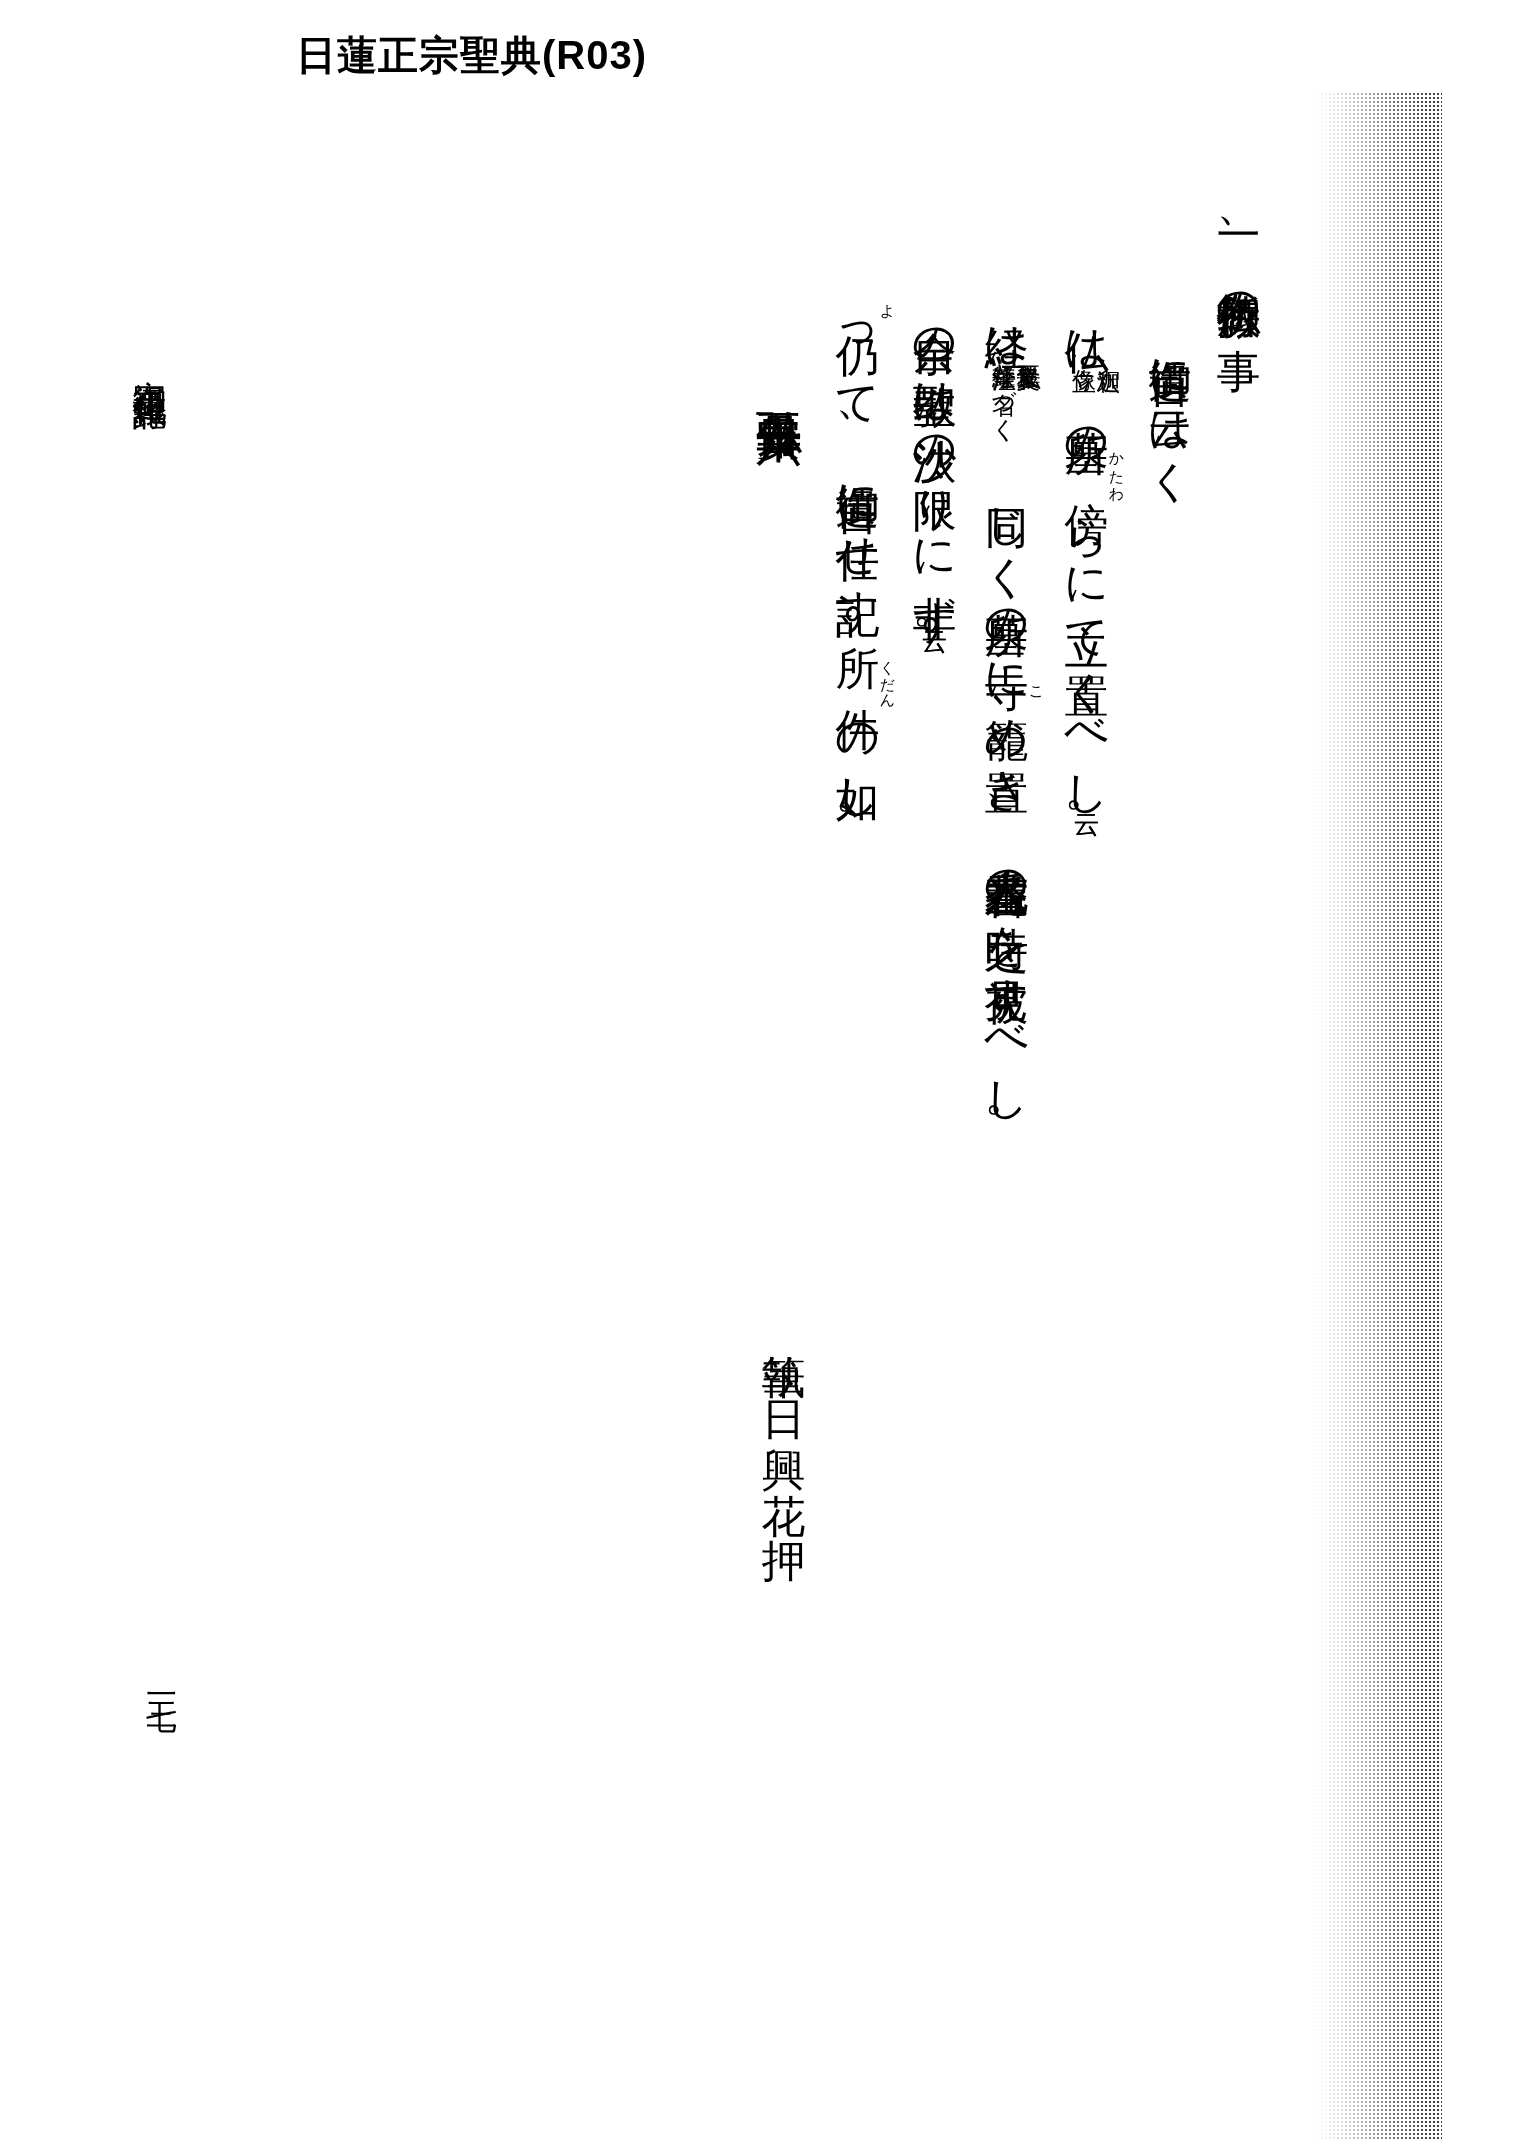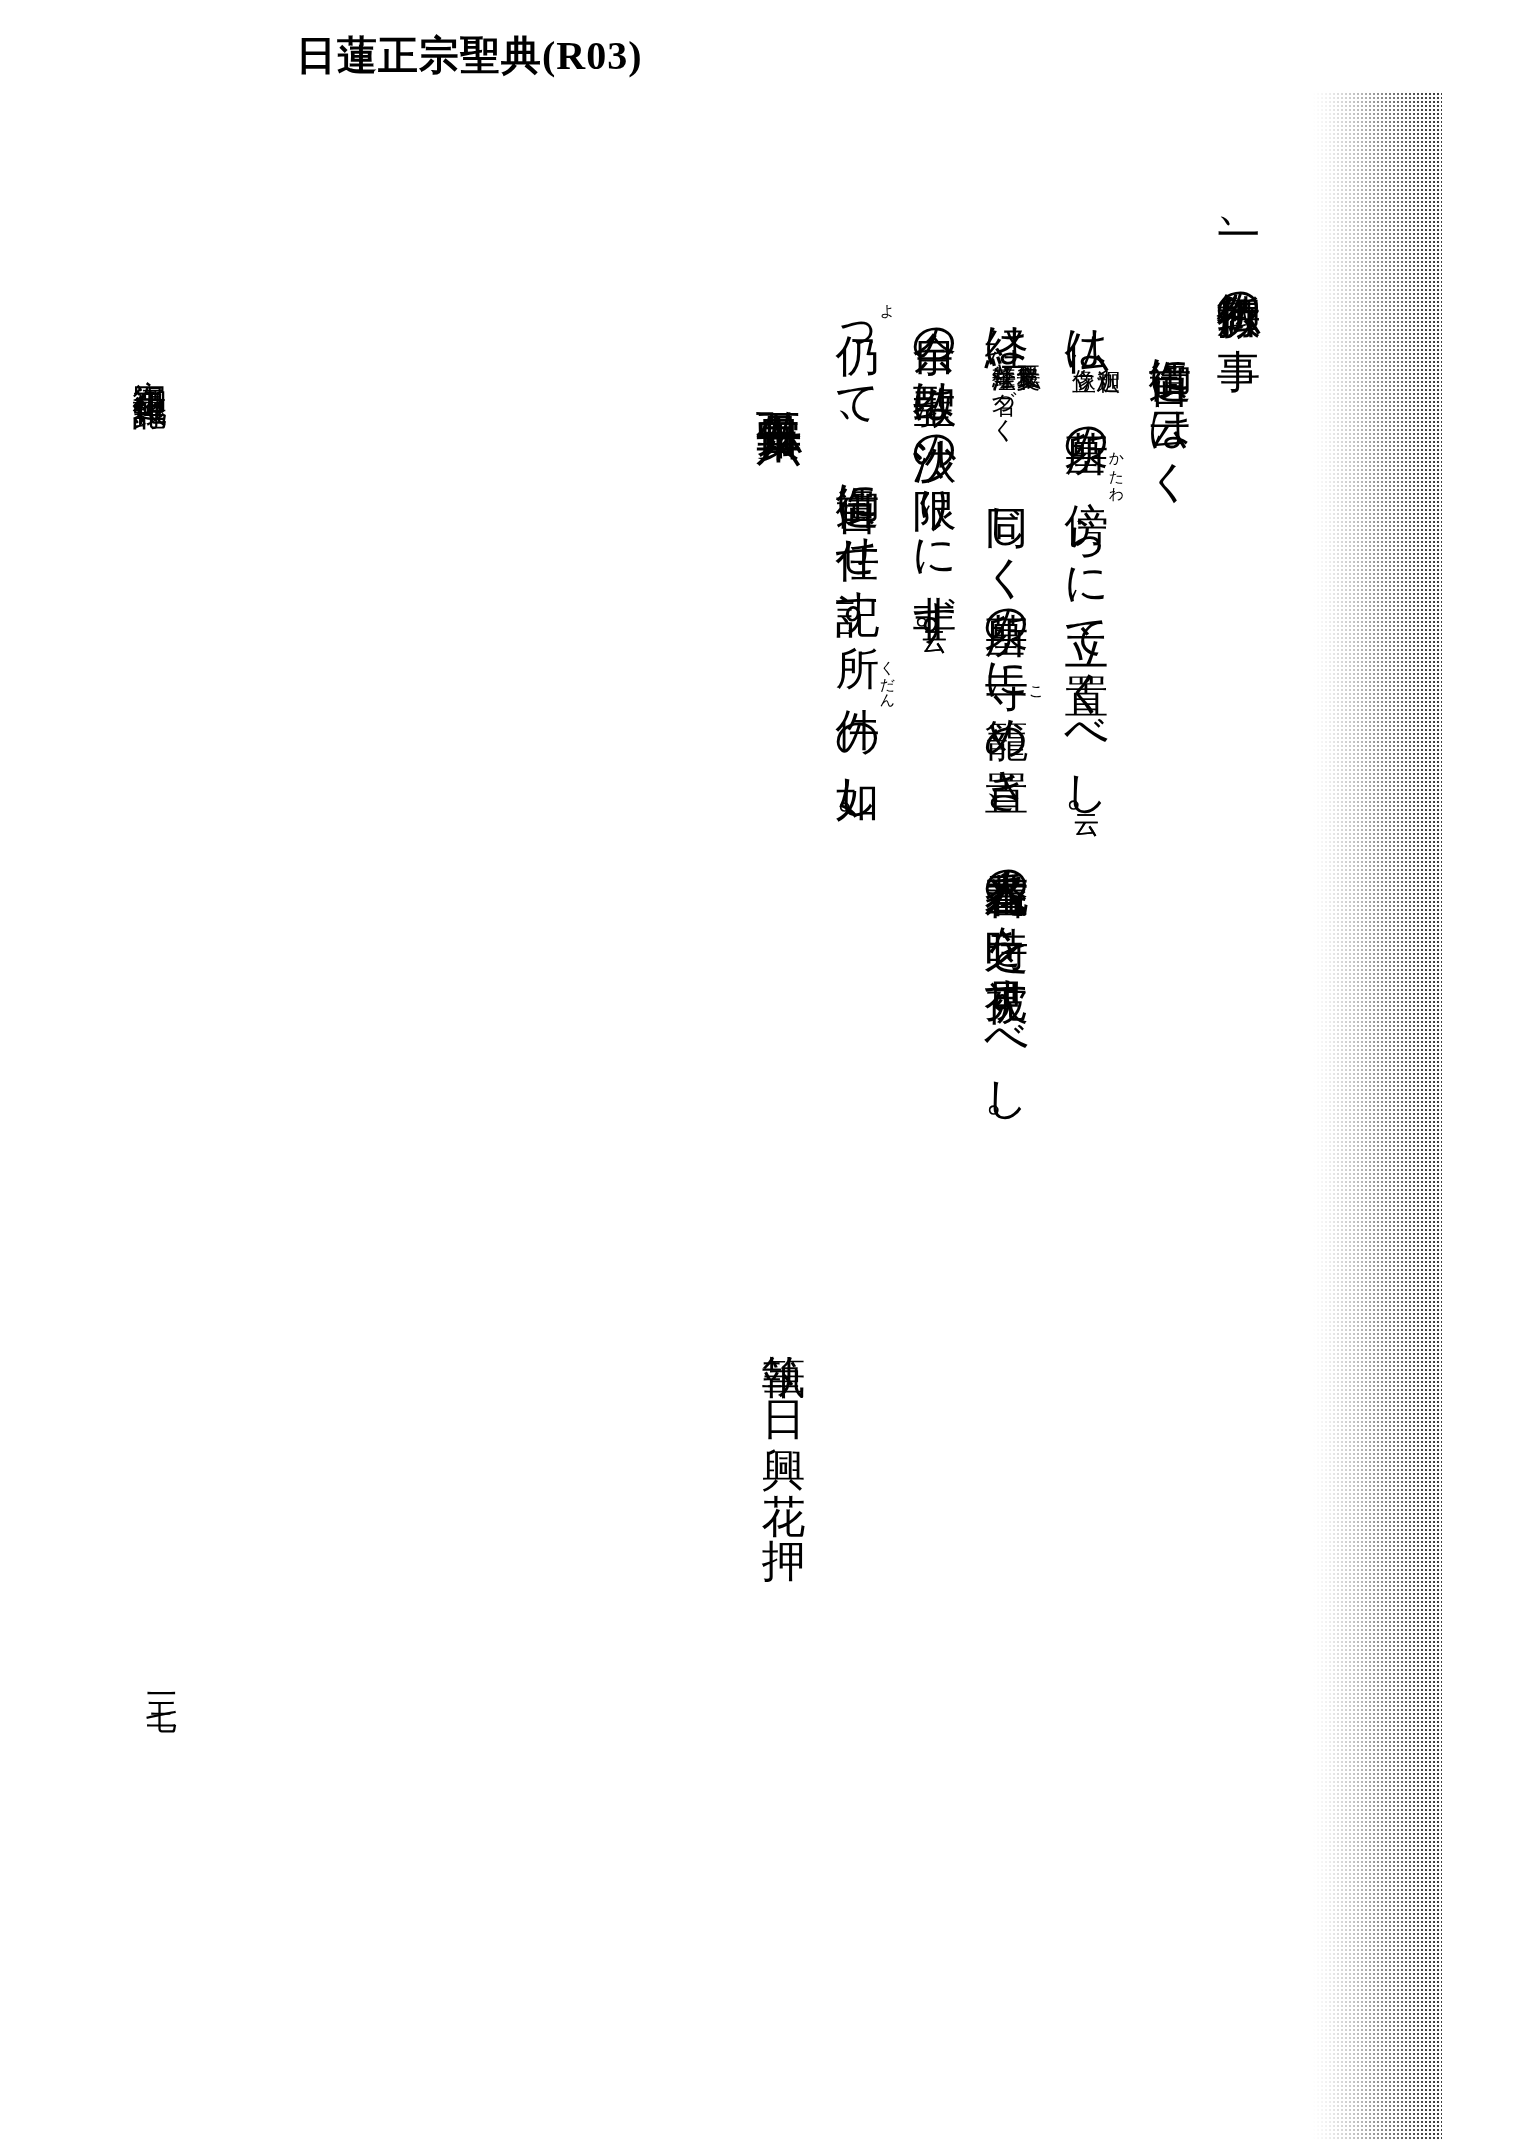--- a/index.html
+++ b/index.html
@@ -15,21 +15,21 @@
     overflow: hidden;
     font-family: "Liberation Serif", "DejaVu Serif", serif;
     color: #000000;
   }
 
   
   .header-title {
     position: absolute;
     left: 296px;
     top: 28px;
-    font-family: Liberation Serif, serif;
+    font-family: Liberation Sans, sans-serif;
     font-weight: 600;
     font-size: 40px;
     letter-spacing: 1px;
     white-space: nowrap;
   }
 
   
   .vcol {
     position: absolute;
     writing-mode: vertical-rl;

